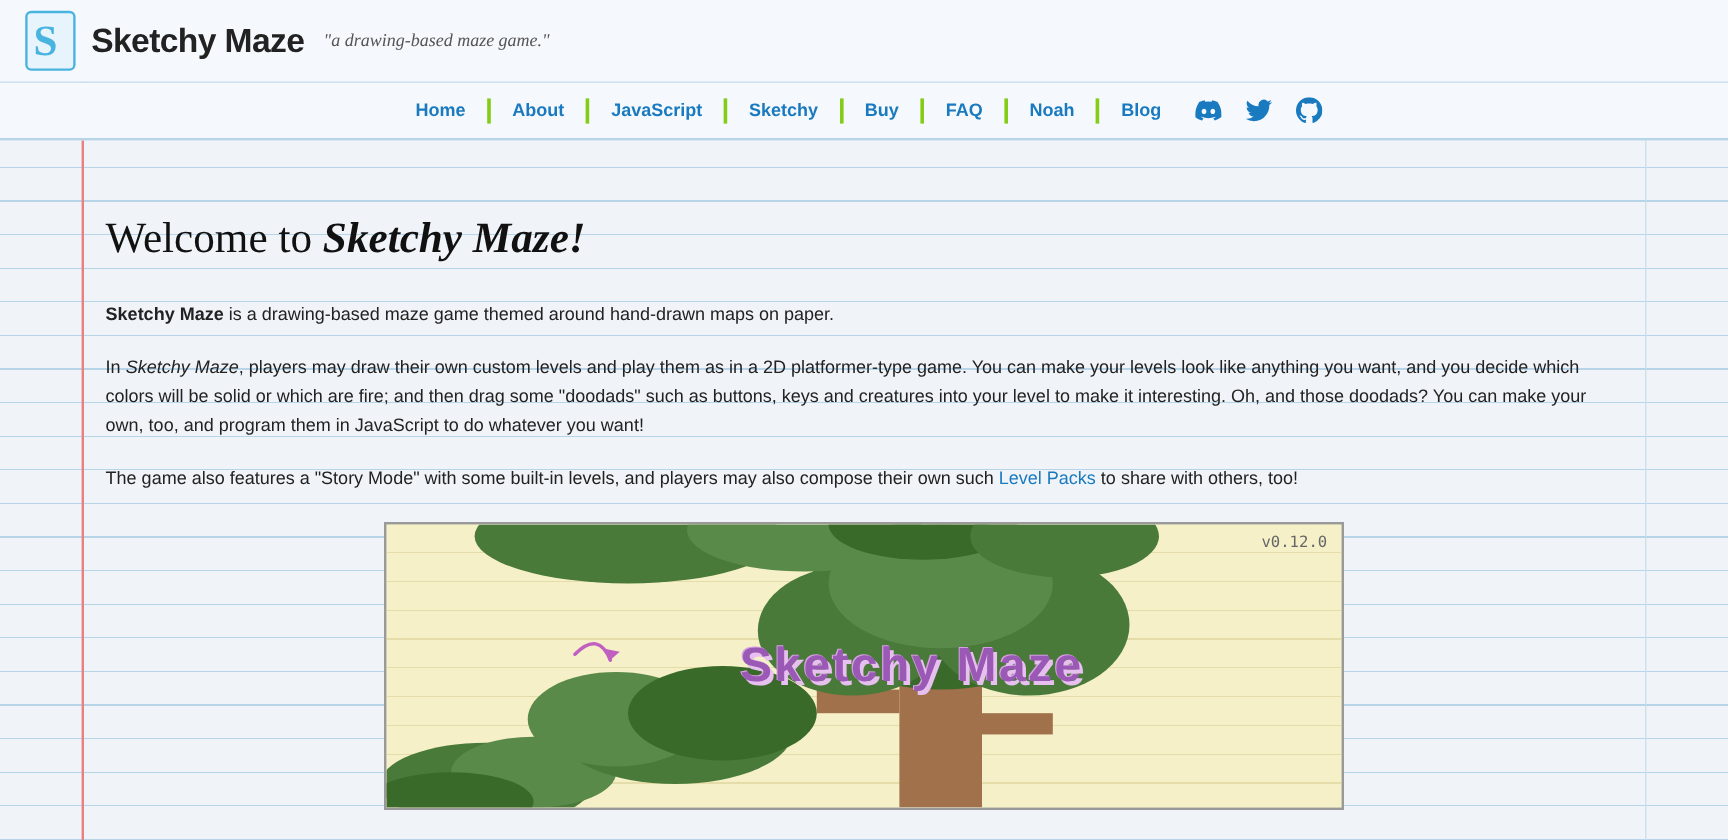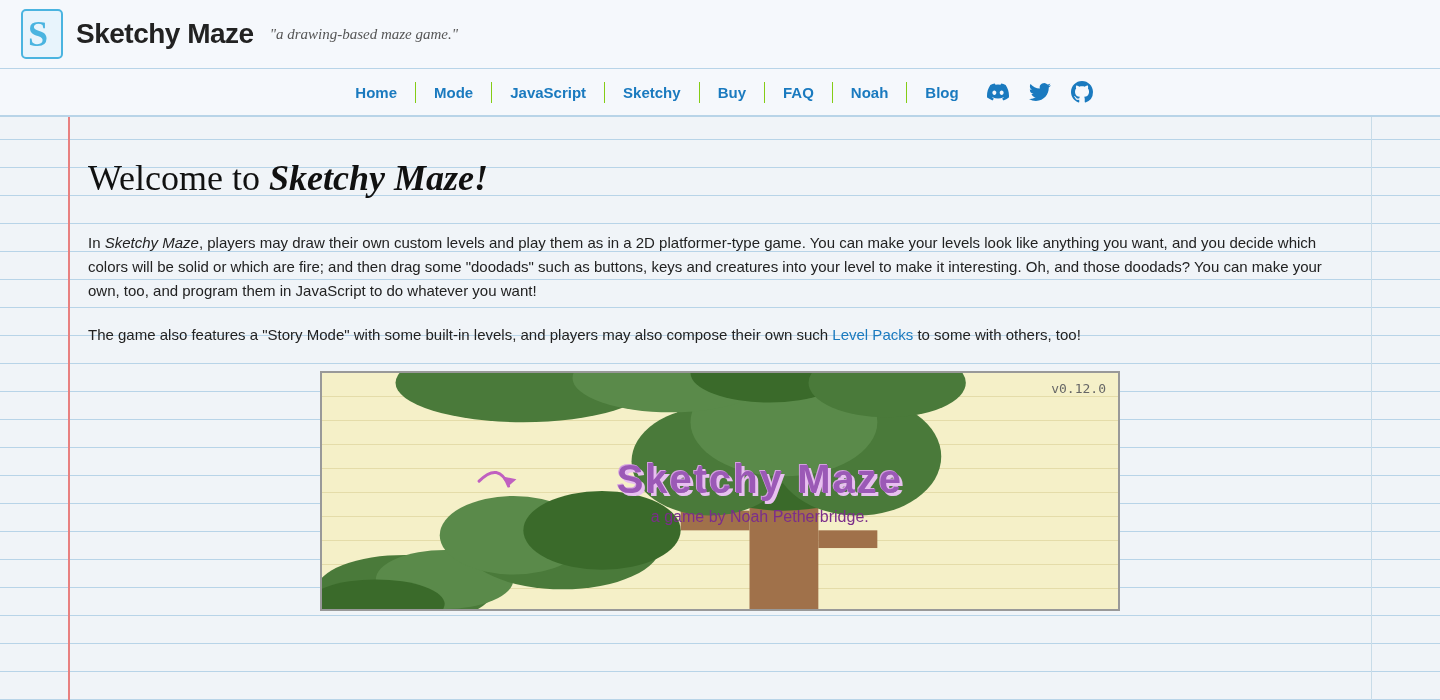--- a/index.html
+++ b/index.html
@@ -106,42 +106,42 @@
       gap: 0;
     }
 
     .nav-link {
       color: #1a7abf;
       text-decoration: none;
       font-family: Arial, sans-serif;
       font-size: 15px;
       font-weight: bold;
       padding: 2px 18px;
-      border-right: 1px solid #84cc16;
+      border-right: 3px solid #84cc16;
     }
 
     .nav-link:last-of-type {
       border-right: none;
     }
 
     .nav-icon {
       display: inline-flex;
       align-items: center;
       justify-content: center;
       color: #1a7abf;
       padding: 2px 10px;
       font-size: 18px;
       cursor: pointer;
     }
 
     
     .main-content {
       margin-left: 88px;
       margin-right: 88px;
-      padding-top: 40px;
+      padding-top: 60px;
       position: relative;
       z-index: 2;
     }
 
     .welcome-heading {
       font-family: Georgia, serif;
       font-size: 36px;
       font-weight: normal;
       color: #111;
       margin-bottom: 32px;
@@ -259,21 +259,21 @@
         <text x="8" y="38" font-family="Arial Black" font-size="36" font-weight="900" fill="#4ab4e0">S</text>
       </svg>
       <span class="site-title">Sketchy Maze</span>
     </a>
     <span class="site-tagline">"a drawing-based maze game."</span>
   </div>
 
   <div class="nav-bar">
     <nav>
       <a class="nav-link" href="#">Home</a>
-      <a class="nav-link" href="#">Mode</a>
+      <a class="nav-link" href="#">About</a>
       <a class="nav-link" href="#">JavaScript</a>
       <a class="nav-link" href="#">Sketchy</a>
       <a class="nav-link" href="#">Buy</a>
       <a class="nav-link" href="#">FAQ</a>
       <a class="nav-link" href="#">Noah</a>
       <a class="nav-link" href="#">Blog</a>
       <span class="nav-icon" title="Discord">
 
         <svg width="22" height="22" viewBox="0 0 24 24" fill="#1a7abf" xmlns="http://www.w3.org/2000/svg">
           <path d="M20.317 4.37a19.791 19.791 0 0 0-4.885-1.515.074.074 0 0 0-.079.037c-.21.375-.444.864-.608 1.25a18.27 18.27 0 0 0-5.487 0 12.64 12.64 0 0 0-.617-1.25.077.077 0 0 0-.079-.037A19.736 19.736 0 0 0 3.677 4.37a.07.07 0 0 0-.032.027C.533 9.046-.32 13.58.099 18.057a.082.082 0 0 0 .031.057 19.9 19.9 0 0 0 5.993 3.03.078.078 0 0 0 .084-.028 14.09 14.09 0 0 0 1.226-1.994.076.076 0 0 0-.041-.106 13.107 13.107 0 0 1-1.872-.892.077.077 0 0 1-.008-.128 10.2 10.2 0 0 0 .372-.292.074.074 0 0 1 .077-.01c3.928 1.793 8.18 1.793 12.062 0a.074.074 0 0 1 .078.01c.12.098.246.198.373.292a.077.077 0 0 1-.006.127 12.299 12.299 0 0 1-1.873.892.077.077 0 0 0-.041.107c.36.698.772 1.362 1.225 1.993a.076.076 0 0 0 .084.028 19.839 19.839 0 0 0 6.002-3.03.077.077 0 0 0 .032-.054c.5-5.177-.838-9.674-3.549-13.66a.061.061 0 0 0-.031-.03zM8.02 15.33c-1.183 0-2.157-1.085-2.157-2.419 0-1.333.956-2.419 2.157-2.419 1.21 0 2.176 1.096 2.157 2.42 0 1.333-.956 2.418-2.157 2.418zm7.975 0c-1.183 0-2.157-1.085-2.157-2.419 0-1.333.955-2.419 2.157-2.419 1.21 0 2.176 1.096 2.157 2.42 0 1.333-.946 2.418-2.157 2.418z"></path>
@@ -291,27 +291,30 @@
       </span>
     </nav>
   </div>
 
   <div class="main-content">
 
     <h1 class="welcome-heading">
       <span>Welcome to </span><em>Sketchy Maze!</em>
     </h1>
 
+    <p class="intro-text">
+      <strong>Sketchy Maze</strong><span> is a drawing-based maze game themed around hand-drawn maps on paper.</span>
+    </p>
 
     <p class="intro-text">
       In <em>Sketchy Maze</em>, players may draw their own custom levels and play them as in a 2D platformer-type game. You can make your levels look like anything you want, and you decide which colors will be solid or which are fire; and then drag some "doodads" such as buttons, keys and creatures into your level to make it interesting. Oh, and those doodads? You can make your own, too, and program them in JavaScript to do whatever you want!
     </p>
 
     <p class="intro-text">
-      <span>The game also features a "Story Mode" with some built-in levels, and players may also compose their own such </span><a class="intro-link" href="#">Level Packs</a><span> to some with others, too!</span>
+      <span>The game also features a "Story Mode" with some built-in levels, and players may also compose their own such </span><a class="intro-link" href="#">Level Packs</a><span> to share with others, too!</span>
     </p>
 
     <div class="game-preview">
       <div class="game-frame">
 
         <div class="game-frame-lines"></div>
 
         <svg class="tree-container" viewBox="0 0 800 240" xmlns="http://www.w3.org/2000/svg">
 
           <ellipse cx="80" cy="220" rx="90" ry="35" fill="#4a7a3a"></ellipse>
@@ -340,21 +343,20 @@
           <ellipse cx="50" cy="235" rx="70" ry="25" fill="#3a6a2a"></ellipse>
 
           <path d="M 155 110 Q 175 90 185 115" stroke="#c060c0" stroke-width="3" fill="none" stroke-linecap="round"></path>
           <polygon points="185,115 178,105 193,108" fill="#c060c0"></polygon>
         </svg>
 
         <div class="game-version">v0.12.0</div>
 
         <div class="game-title-overlay">
           <div class="game-title-text">Sketchy Maze</div>
-          <div class="game-subtitle-text">a game by Noah Petherbridge.</div>
         </div>
 
       </div>
     </div>
 
   </div>
 
 </div>
 
 </body></html>

